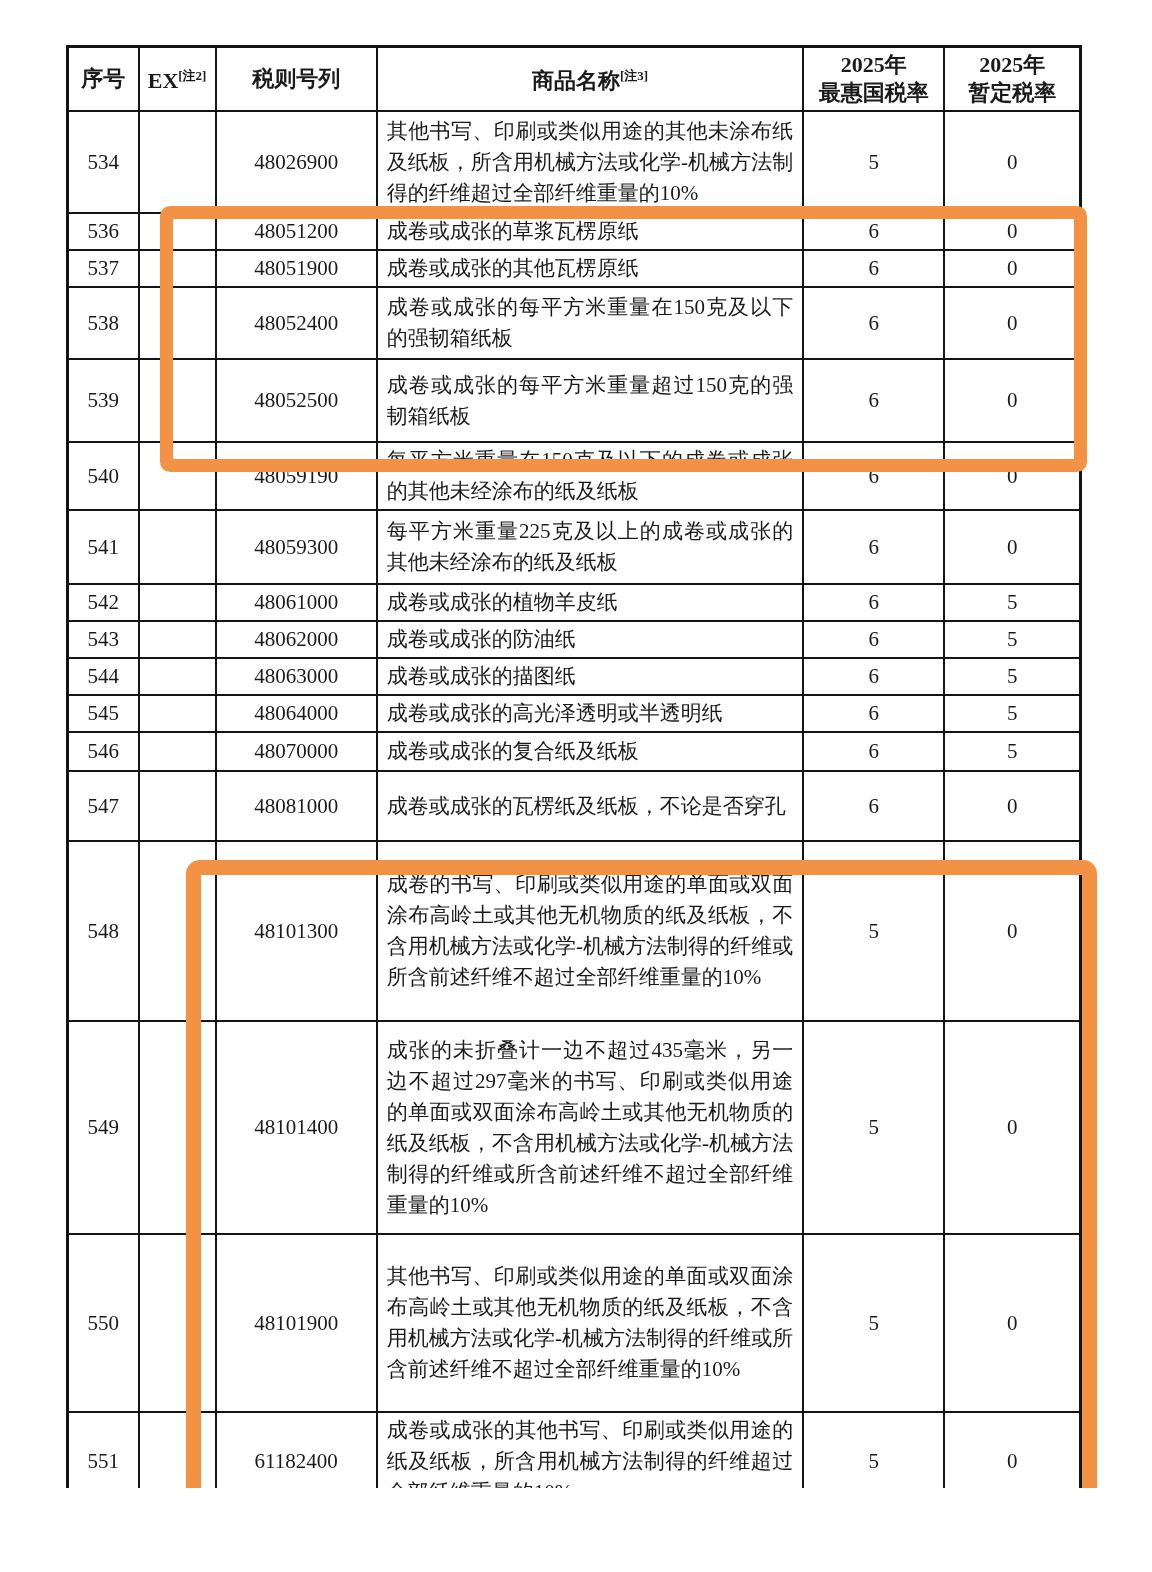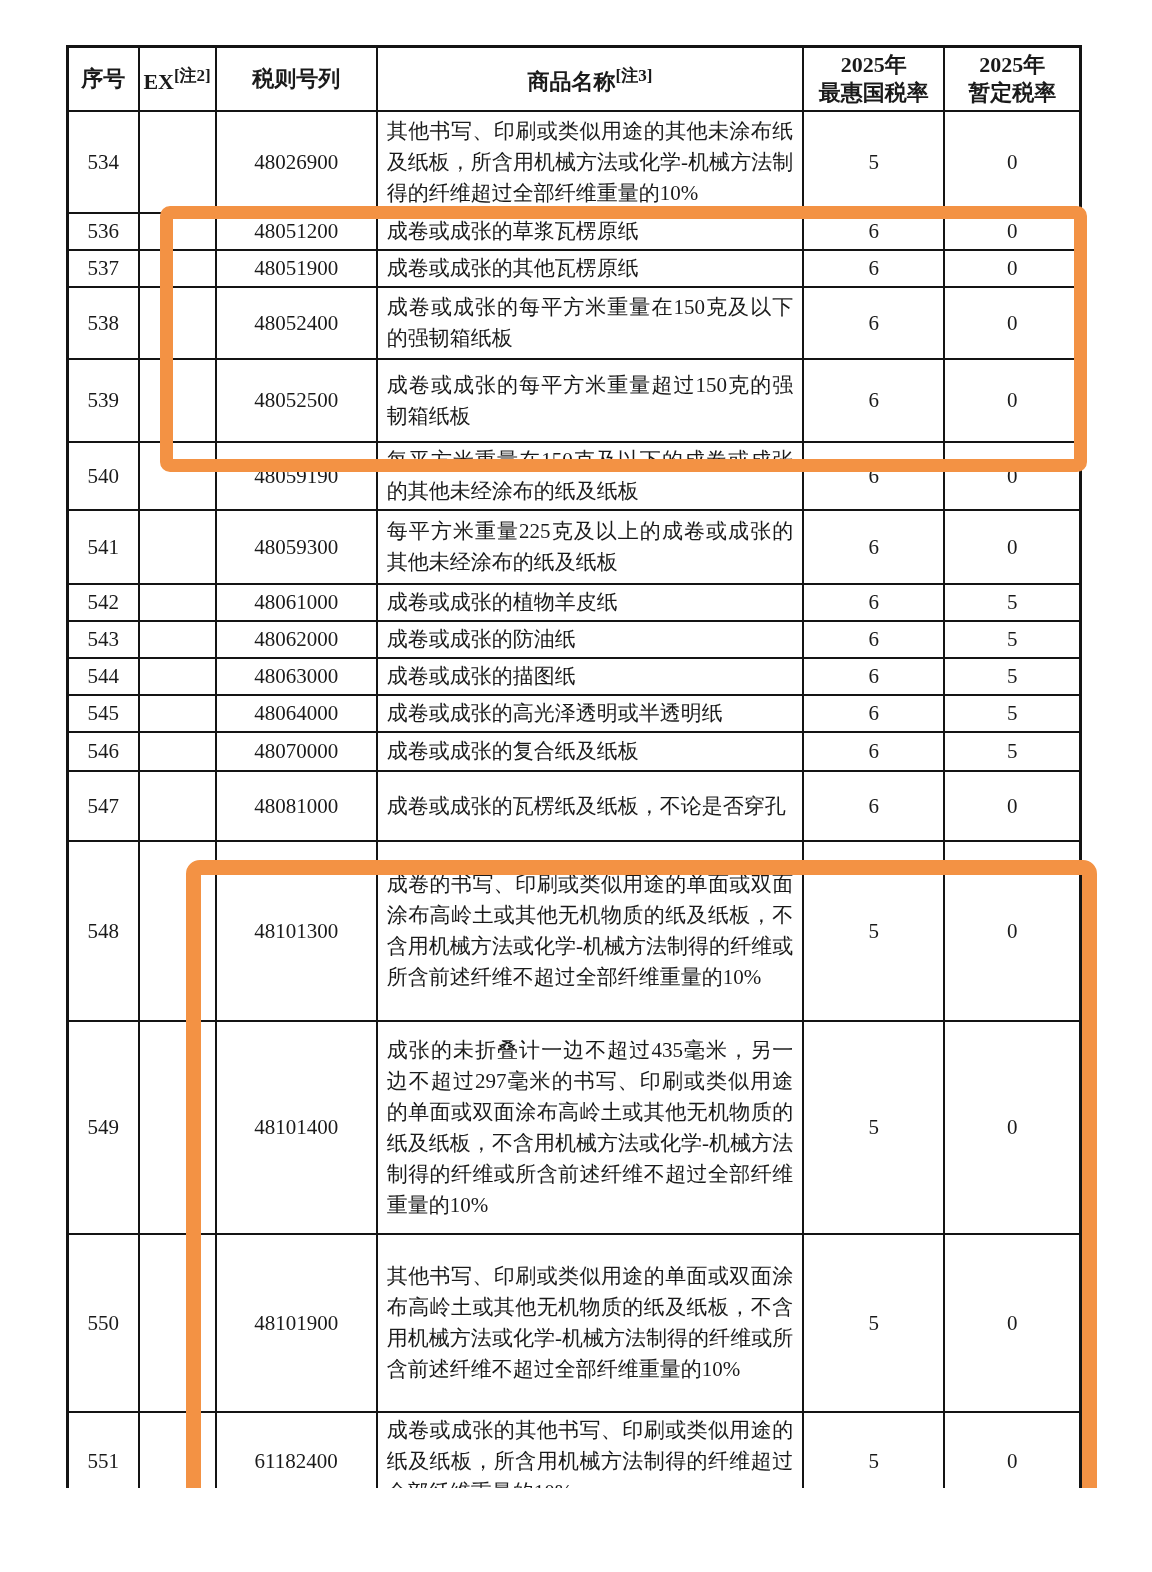--- a/index.html
+++ b/index.html
@@ -29,21 +29,21 @@
     overflow: hidden;
   }
   .tariff-table th {
     font-weight: bold;
     font-size: 22px;
     text-align: center;
     line-height: 28px;
     padding: 2px 2px;
   }
   .tariff-table th sup {
-    font-size: 17px;
+    font-size: 13px;
     font-weight: bold;
   }
   td.c-no, td.c-ex, td.c-code, td.c-mfn, td.c-tmp {
     text-align: center;
     font-size: 21px;
   }
   td.c-name {
     text-align: justify;
     font-size: 21px;
     line-height: 31px;

